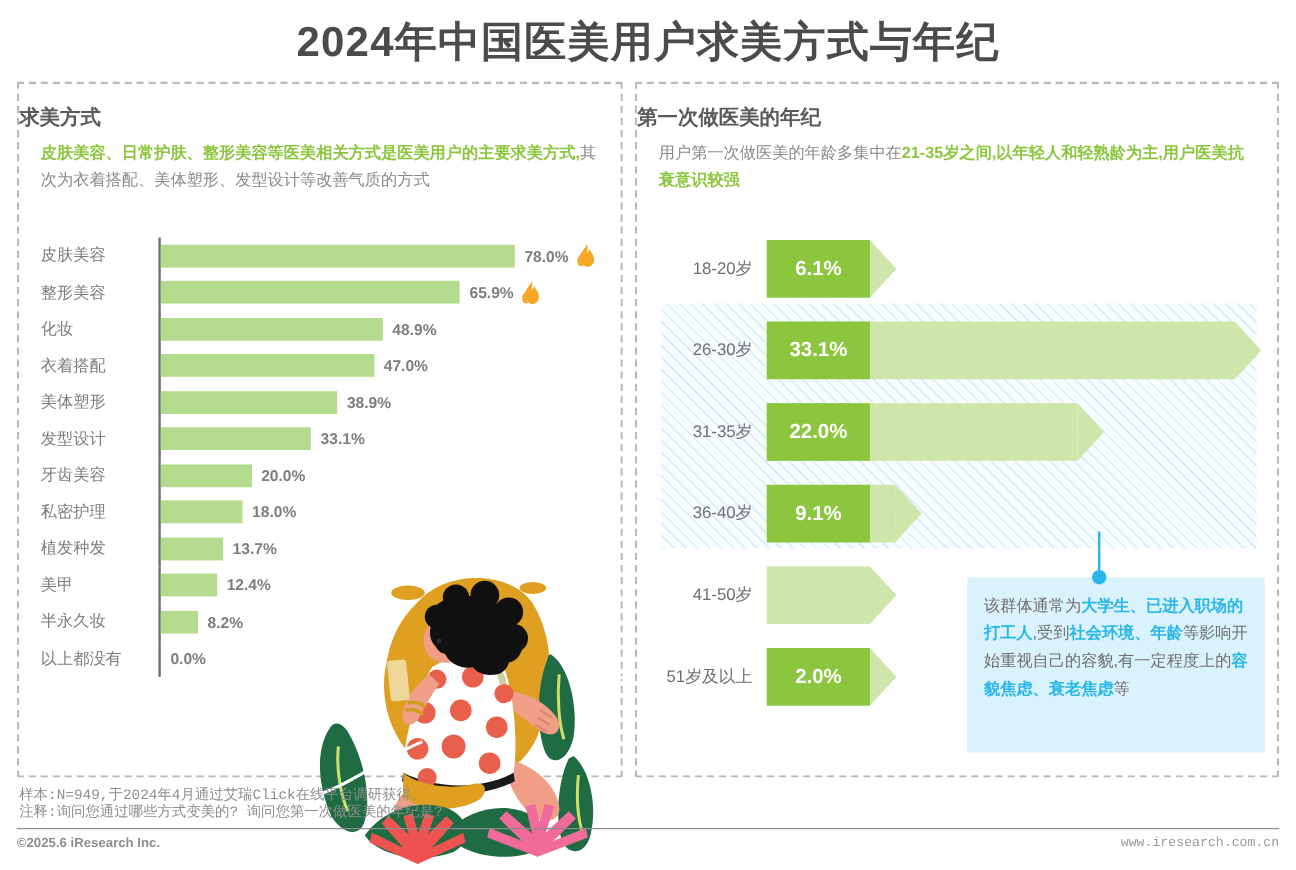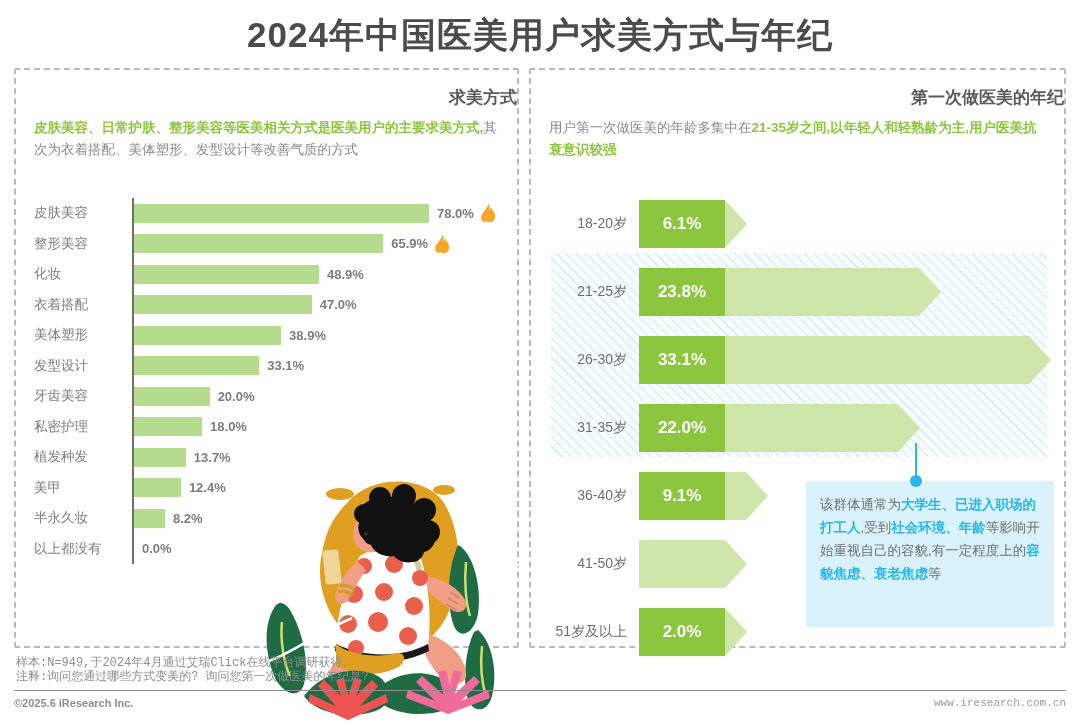--- a/index.html
+++ b/index.html
@@ -17,21 +17,21 @@
   }
   
   .panel{
     position:absolute; border:2px dashed #b9b9b9; border-radius:2px;
     background:#fff;
   }
   #panel-left { left:14px;  top:68px; width:505px; height:580px; }
   #panel-right{ left:529px; top:68px; width:537px; height:580px; }
 
   .panel-title{
-    text-align:right; font-size:17px; font-weight:bold; color:#5a5a5a;
+    text-align:left; font-size:17px; font-weight:bold; color:#5a5a5a;
     margin-top:16px;
   }
   .panel-sub{
     font-size:13.5px; line-height:22px; color:#7a7a7a;
     padding:8px 16px 0 18px; font-weight:bold;
   }
   .panel-sub .hl{ color:#8cc63f; }
   .panel-sub .plain{ color:#8a8a8a; font-weight:normal;}
 
   
@@ -327,28 +327,20 @@
     <div id="ages">
         <div class="age-row">
           <div class="age-label">18-20岁</div>
           <div class="arrow-area">
             <div class="arrow" style="width: 86px; background: rgb(207, 230, 171);"></div>
             <div class="arrow-head" style="left: 86px; border-left-color: rgb(207, 230, 171);"></div>
             <div class="val-box" style="background: rgb(140, 198, 63);">6.1%</div>
           </div>
         </div>
         <div class="age-row">
-          <div class="age-label">21-25岁</div>
-          <div class="arrow-area">
-            <div class="arrow" style="width: 280.423px; background: rgb(207, 230, 171);"></div>
-            <div class="arrow-head" style="left: 280.423px; border-left-color: rgb(207, 230, 171);"></div>
-            <div class="val-box" style="background: rgb(140, 198, 63);">23.8%</div>
-          </div>
-        </div>
-        <div class="age-row">
           <div class="age-label">26-30岁</div>
           <div class="arrow-area">
             <div class="arrow" style="width: 390px; background: rgb(207, 230, 171);"></div>
             <div class="arrow-head" style="left: 390px; border-left-color: rgb(207, 230, 171);"></div>
             <div class="val-box" style="background: rgb(140, 198, 63);">33.1%</div>
           </div>
         </div>
         <div class="age-row">
           <div class="age-label">31-35岁</div>
           <div class="arrow-area">

